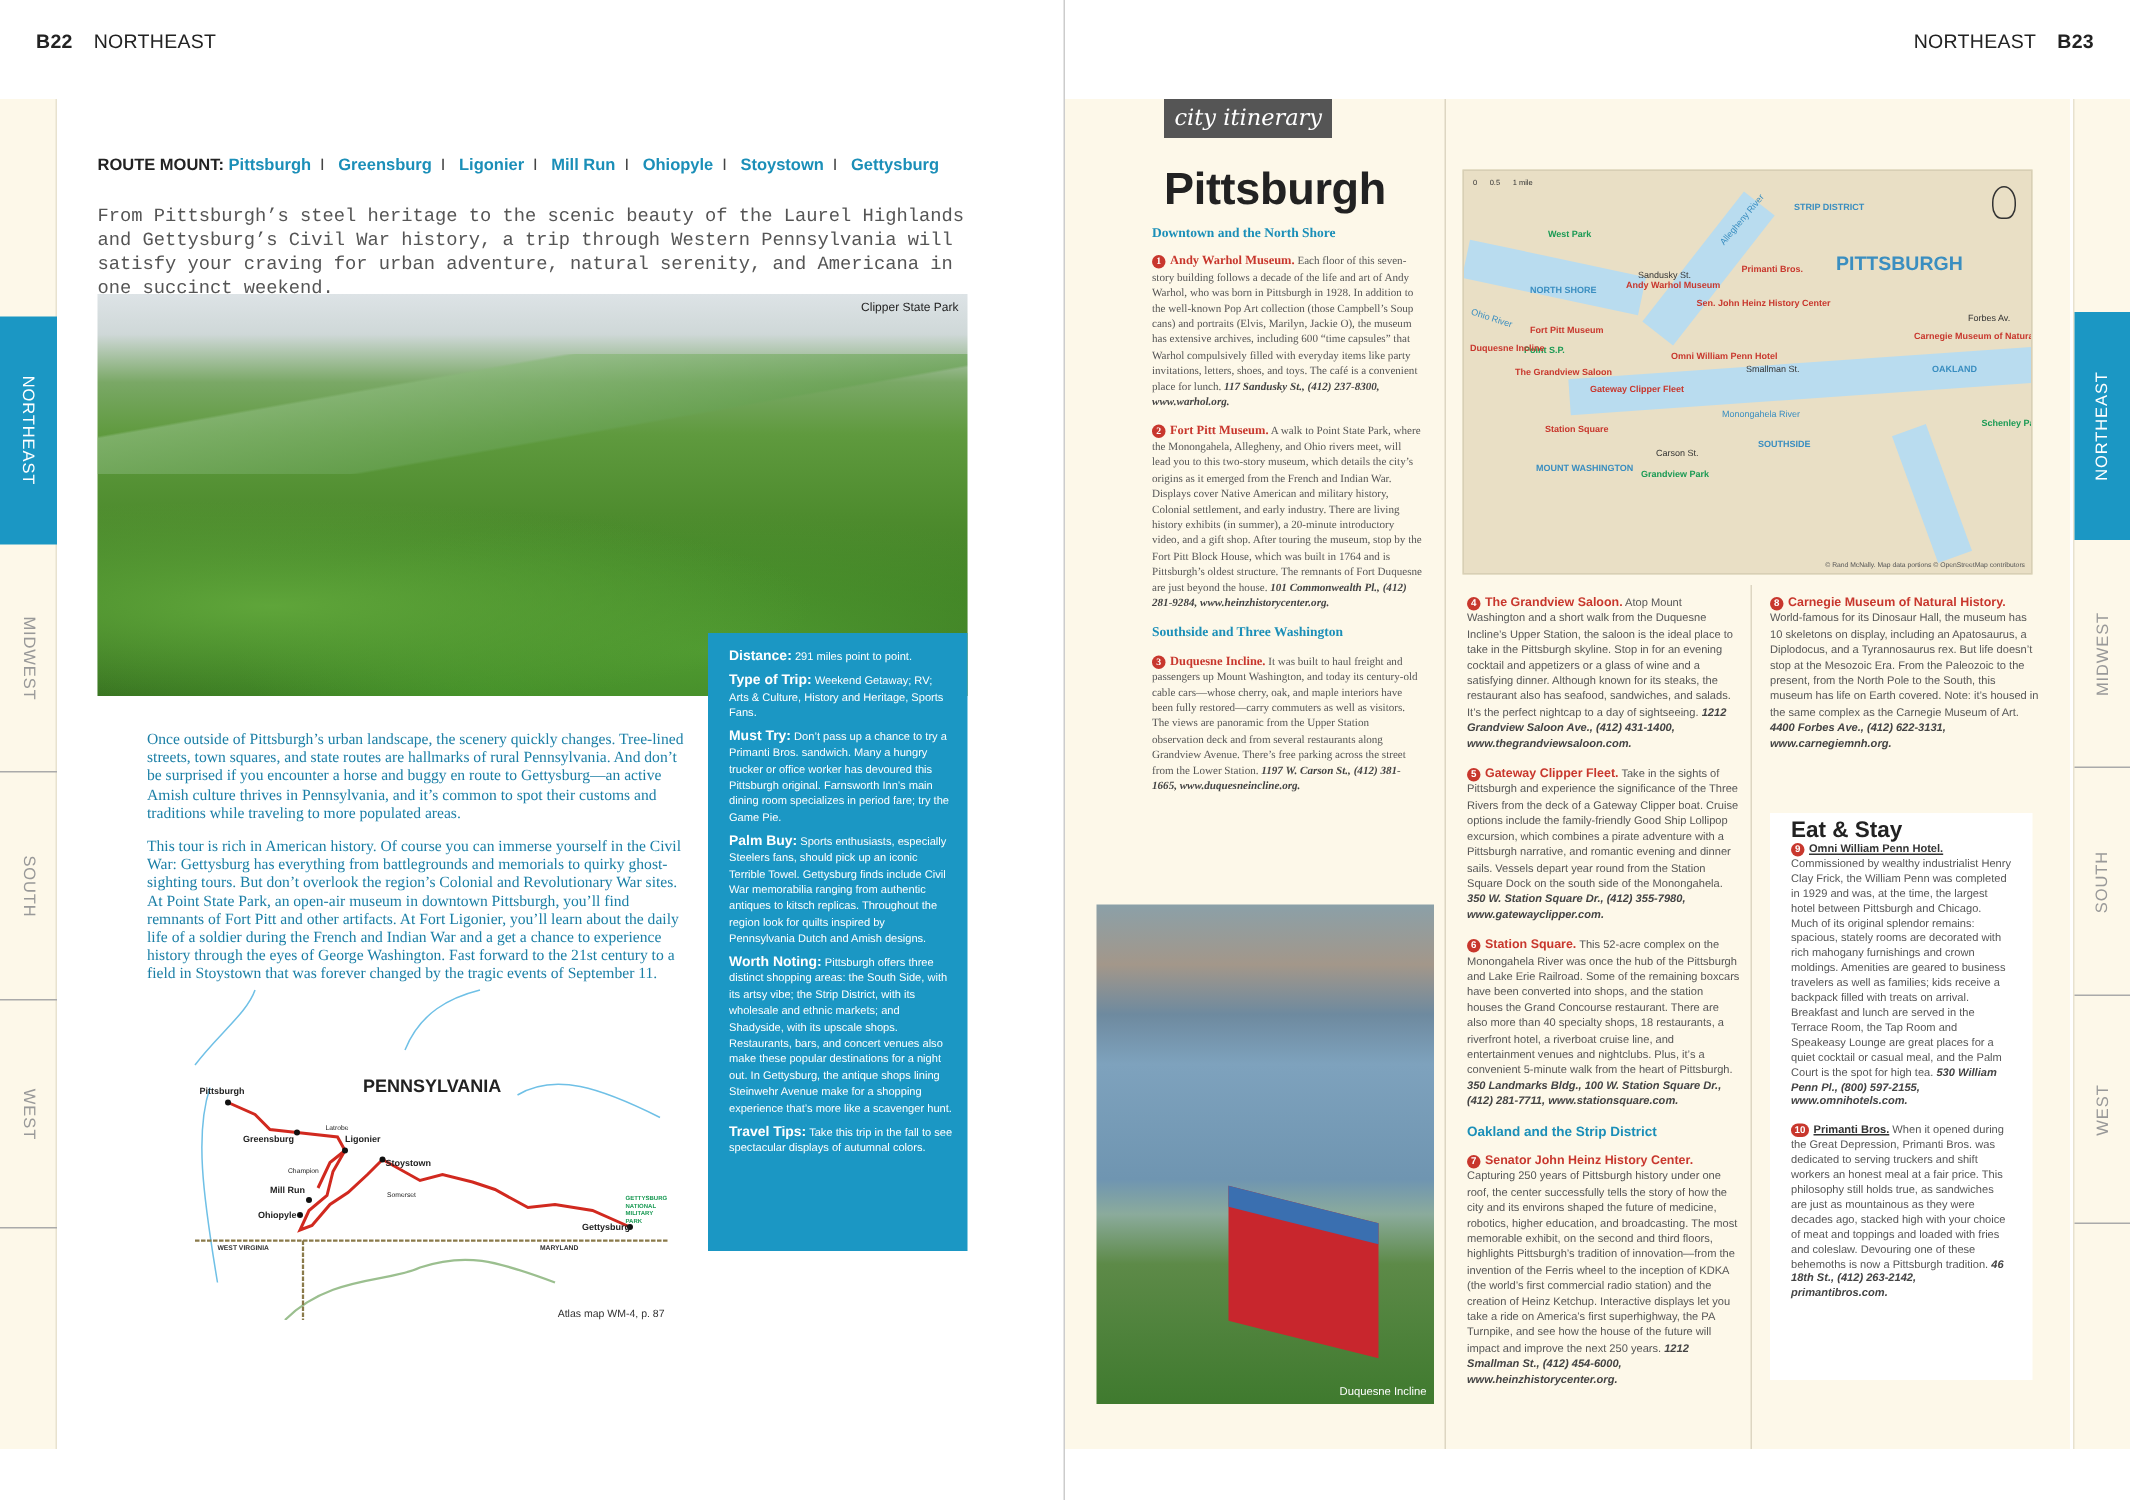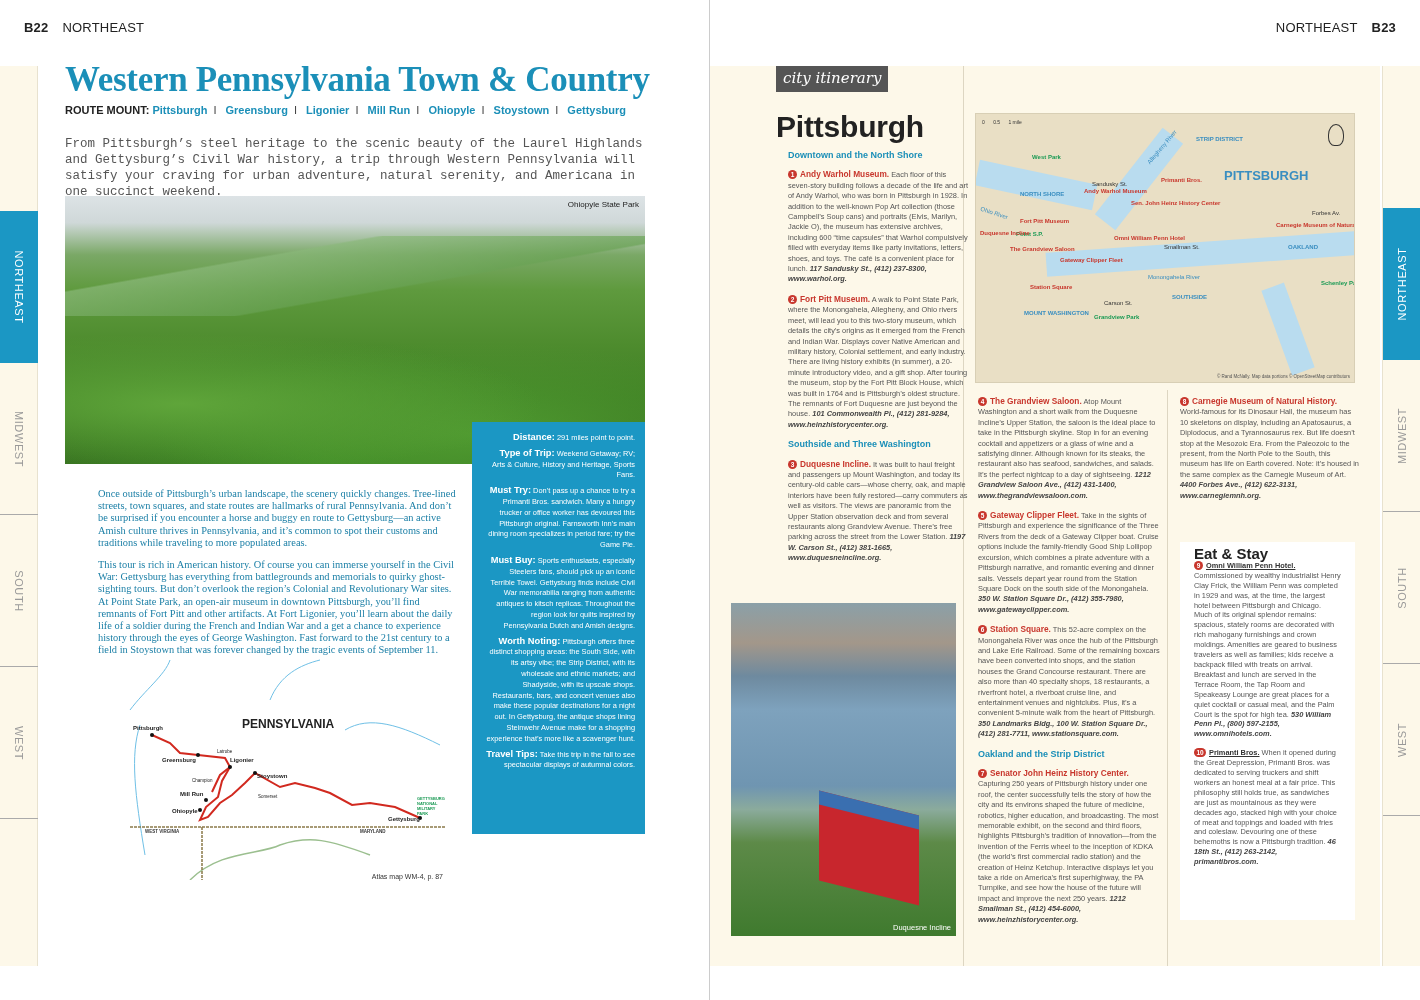--- a/index.html
+++ b/index.html
@@ -48,21 +48,21 @@
   .body-serif { position: absolute; left: 65px; top: 488px; width: 395px; font-family: "Liberation Serif", serif; font-size: 10.4px; line-height: 12.2px; color: #1b7fa6; }
   .body-serif p { margin-bottom: 10px; margin-left: 33px; }
 
   .pa-map { position: absolute; left: 120px; top: 655px; width: 335px; height: 225px; }
   .pa-map .map-title { position: absolute; left: 122px; top: 62px; font-size: 12px; font-weight: bold; color: #222; }
   .pa-map .town-lbl { position: absolute; font-size: 6px; font-weight: bold; color: #222; }
   .pa-map .state-lbl { position: absolute; font-size: 4.5px; color: #333; font-weight: bold; }
   .pa-map .park-lbl { position: absolute; font-size: 4px; color: #1a9a54; font-weight: bold; width: 28px; line-height: 5px; }
   .pa-map .caption { position: absolute; right: 12px; bottom: 0; font-size: 7px; color: #333; }
 
-  .sidebar-box { position: absolute; left: 472px; top: 422px; width: 173px; height: 412px; background: #1b97c4; padding: 10px 10px 10px 14px; color: #fff; font-size: 7.4px; line-height: 10.8px; text-align: right; }
+  .sidebar-box { position: absolute; left: 472px; top: 422px; width: 173px; height: 412px; background: #1b97c4; padding: 10px 10px 10px 14px; color: #fff; font-size: 7.4px; line-height: 10.8px; }
   .sidebar-box .fact { margin-bottom: 4px; }
   .sidebar-box .fact-h { font-weight: bold; font-size: 9.3px; }
 
   
   .rp-bg { position: absolute; left: 0; top: 66px; width: 670px; height: 900px; background: #fdf8e9; }
   .col-rule { position: absolute; top: 66px; width: 1px; height: 900px; background: #ddd6c2; }
   .badge { position: absolute; left: 66px; top: 66px; background: #555; color: #fff; font-family: "DejaVu Serif", serif; font-style: italic; font-size: 15px; padding: 3px 7px 5px; }
   .city-title { position: absolute; left: 66px; top: 110px; font-size: 30px; color: #222; letter-spacing: -0.2px; }
   .sec-head { color: #1b8fb8; font-weight: bold; font-size: 9px; }
 
@@ -111,39 +111,38 @@
         <span class="lbl">MIDWEST</span>
       </div>
     <div class="tab divided" style="top:449px;">
         <span class="lbl">SOUTH</span>
       </div>
     <div class="tab divided" style="top:601px;">
         <span class="lbl">WEST</span>
       </div>
   </div>
 
-  <h1 class="lp-title">Western Pennsylvania Town &amp; Country</h1>
 
   <div class="route-towns">
     <span class="rt-label">ROUTE MOUNT:</span>
     <span class="town">Pittsburgh</span><span class="sep">I</span>
     <span class="town">Greensburg</span><span class="sep">I</span>
     <span class="town">Ligonier</span><span class="sep">I</span>
     <span class="town">Mill Run</span><span class="sep">I</span>
     <span class="town">Ohiopyle</span><span class="sep">I</span>
     <span class="town">Stoystown</span><span class="sep">I</span>
     <span class="town">Gettysburg</span>
   </div>
 
   <p class="intro">From Pittsburgh’s steel heritage to the scenic beauty of the Laurel Highlands and Gettysburg’s Civil War history, a trip through Western Pennsylvania will satisfy your craving for urban adventure, natural serenity, and Americana in one succinct weekend.</p>
 
   <div class="hero-photo">
     <div class="ridge1"></div>
     <div class="canopy"></div>
-    <span class="caption">Ohiopyle State Park</span>
+    <span class="caption">Clipper State Park</span>
   </div>
 
   <div class="body-serif">
     <p>Once outside of Pittsburgh’s urban landscape, the scenery quickly changes. Tree-lined streets, town squares, and state routes are hallmarks of rural Pennsylvania. And don’t be surprised if you encounter a horse and buggy en route to Gettysburg—an active Amish culture thrives in Pennsylvania, and it’s common to spot their customs and traditions while traveling to more populated areas.</p>
     <p>This tour is rich in American history. Of course you can immerse yourself in the Civil War: Gettysburg has everything from battlegrounds and memorials to quirky ghost-sighting tours. But don’t overlook the region’s Colonial and Revolutionary War sites. At Point State Park, an open-air museum in downtown Pittsburgh, you’ll find remnants of Fort Pitt and other artifacts. At Fort Ligonier, you’ll learn about the daily life of a soldier during the French and Indian War and a get a chance to experience history through the eyes of George Washington. Fast forward to the 21st century to a field in Stoystown that was forever changed by the tragic events of September 11.</p>
   </div>
 
   <div class="pa-map">
     <svg width="335" height="225" viewBox="0 0 335 225">
       <path d="M10,55 C25,35 45,20 50,5" stroke="#6fc0e6" fill="none" stroke-width="1"></path>
@@ -177,21 +176,21 @@
     <span class="state-lbl" style="left:25px;top:174px;">WEST VIRGINIA</span>
     <span class="state-lbl" style="left:240px;top:174px;">MARYLAND</span>
     <span class="park-lbl" style="left:297px;top:141px;">GETTYSBURG NATIONAL MILITARY PARK</span>
     <span class="caption">Atlas map WM-4, p. 87</span>
   </div>
 
   <div class="sidebar-box">
     <div class="fact"><span class="fact-h">Distance:</span> <span>291 miles point to point.</span></div>
     <div class="fact"><span class="fact-h">Type of Trip:</span> <span>Weekend Getaway; RV; Arts &amp; Culture, History and Heritage, Sports Fans.</span></div>
     <div class="fact"><span class="fact-h">Must Try:</span> <span>Don’t pass up a chance to try a Primanti Bros. sandwich. Many a hungry trucker or office worker has devoured this Pittsburgh original. Farnsworth Inn’s main dining room specializes in period fare; try the Game Pie.</span></div>
-    <div class="fact"><span class="fact-h">Must Buy:</span> <span>Sports enthusiasts, especially Steelers fans, should pick up an iconic Terrible Towel. Gettysburg finds include Civil War memorabilia ranging from authentic antiques to kitsch replicas. Throughout the region look for quilts inspired by Pennsylvania Dutch and Amish designs.</span></div>
+    <div class="fact"><span class="fact-h">Palm Buy:</span> <span>Sports enthusiasts, especially Steelers fans, should pick up an iconic Terrible Towel. Gettysburg finds include Civil War memorabilia ranging from authentic antiques to kitsch replicas. Throughout the region look for quilts inspired by Pennsylvania Dutch and Amish designs.</span></div>
     <div class="fact"><span class="fact-h">Worth Noting:</span> <span>Pittsburgh offers three distinct shopping areas: the South Side, with its artsy vibe; the Strip District, with its wholesale and ethnic markets; and Shadyside, with its upscale shops. Restaurants, bars, and concert venues also make these popular destinations for a night out. In Gettysburg, the antique shops lining Steinwehr Avenue make for a shopping experience that’s more like a scavenger hunt.</span></div>
     <div class="fact"><span class="fact-h">Travel Tips:</span> <span>Take this trip in the fall to see spectacular displays of autumnal colors.</span></div>
   </div>
 </div>
 
 <div class="page page-right">
   <div class="rp-bg"></div>
   <div class="running-head rh-right">
     <span>NORTHEAST</span><span class="pgnum">B23</span>
   </div>
@@ -210,21 +209,21 @@
         <span class="lbl">WEST</span>
       </div>
   </div>
 
   <div class="col-rule" style="left:253px;"></div>
   <div class="col-rule" style="left:457px;top:390px;height:576px;"></div>
 
   <div class="badge">city itinerary</div>
   <h2 class="city-title">Pittsburgh</h2>
 
-  <div class="col" style="left:78px;top:148px;width:180px;">
+  <div class="col" style="left:58px;top:148px;width:180px;font-family:Liberation Serif, serif;">
     <span class="sec-head">Downtown and the North Shore</span>
     <div class="entry">
       <span class="num">1</span><span class="ename">Andy Warhol Museum.</span> <span>Each floor of this seven-story building follows a decade of the life and art of Andy Warhol, who was born in Pittsburgh in 1928. In addition to the well-known Pop Art collection (those Campbell’s Soup cans) and portraits (Elvis, Marilyn, Jackie O), the museum has extensive archives, including 600 “time capsules” that Warhol compulsively filled with everyday items like party invitations, letters, shoes, and toys. The café is a convenient place for lunch.</span> <span class="addr">117 Sandusky St., (412) 237-8300, www.warhol.org.</span>
     </div>
     <div class="entry">
       <span class="num">2</span><span class="ename">Fort Pitt Museum.</span> <span>A walk to Point State Park, where the Monongahela, Allegheny, and Ohio rivers meet, will lead you to this two-story museum, which details the city’s origins as it emerged from the French and Indian War. Displays cover Native American and military history, Colonial settlement, and early industry. There are living history exhibits (in summer), a 20-minute introductory video, and a gift shop. After touring the museum, stop by the Fort Pitt Block House, which was built in 1764 and is Pittsburgh’s oldest structure. The remnants of Fort Duquesne are just beyond the house.</span> <span class="addr">101 Commonwealth Pl., (412) 281-9284, www.heinzhistorycenter.org.</span>
     </div>
     <span class="sec-head">Southside and Three Washington</span>
     <div class="entry">
       <span class="num">3</span><span class="ename">Duquesne Incline.</span> <span>It was built to haul freight and passengers up Mount Washington, and today its century-old cable cars—whose cherry, oak, and maple interiors have been fully restored—carry commuters as well as visitors. The views are panoramic from the Upper Station observation deck and from several restaurants along Grandview Avenue. There’s free parking across the street from the Lower Station.</span> <span class="addr">1197 W. Carson St., (412) 381-1665, www.duquesneincline.org.</span>

